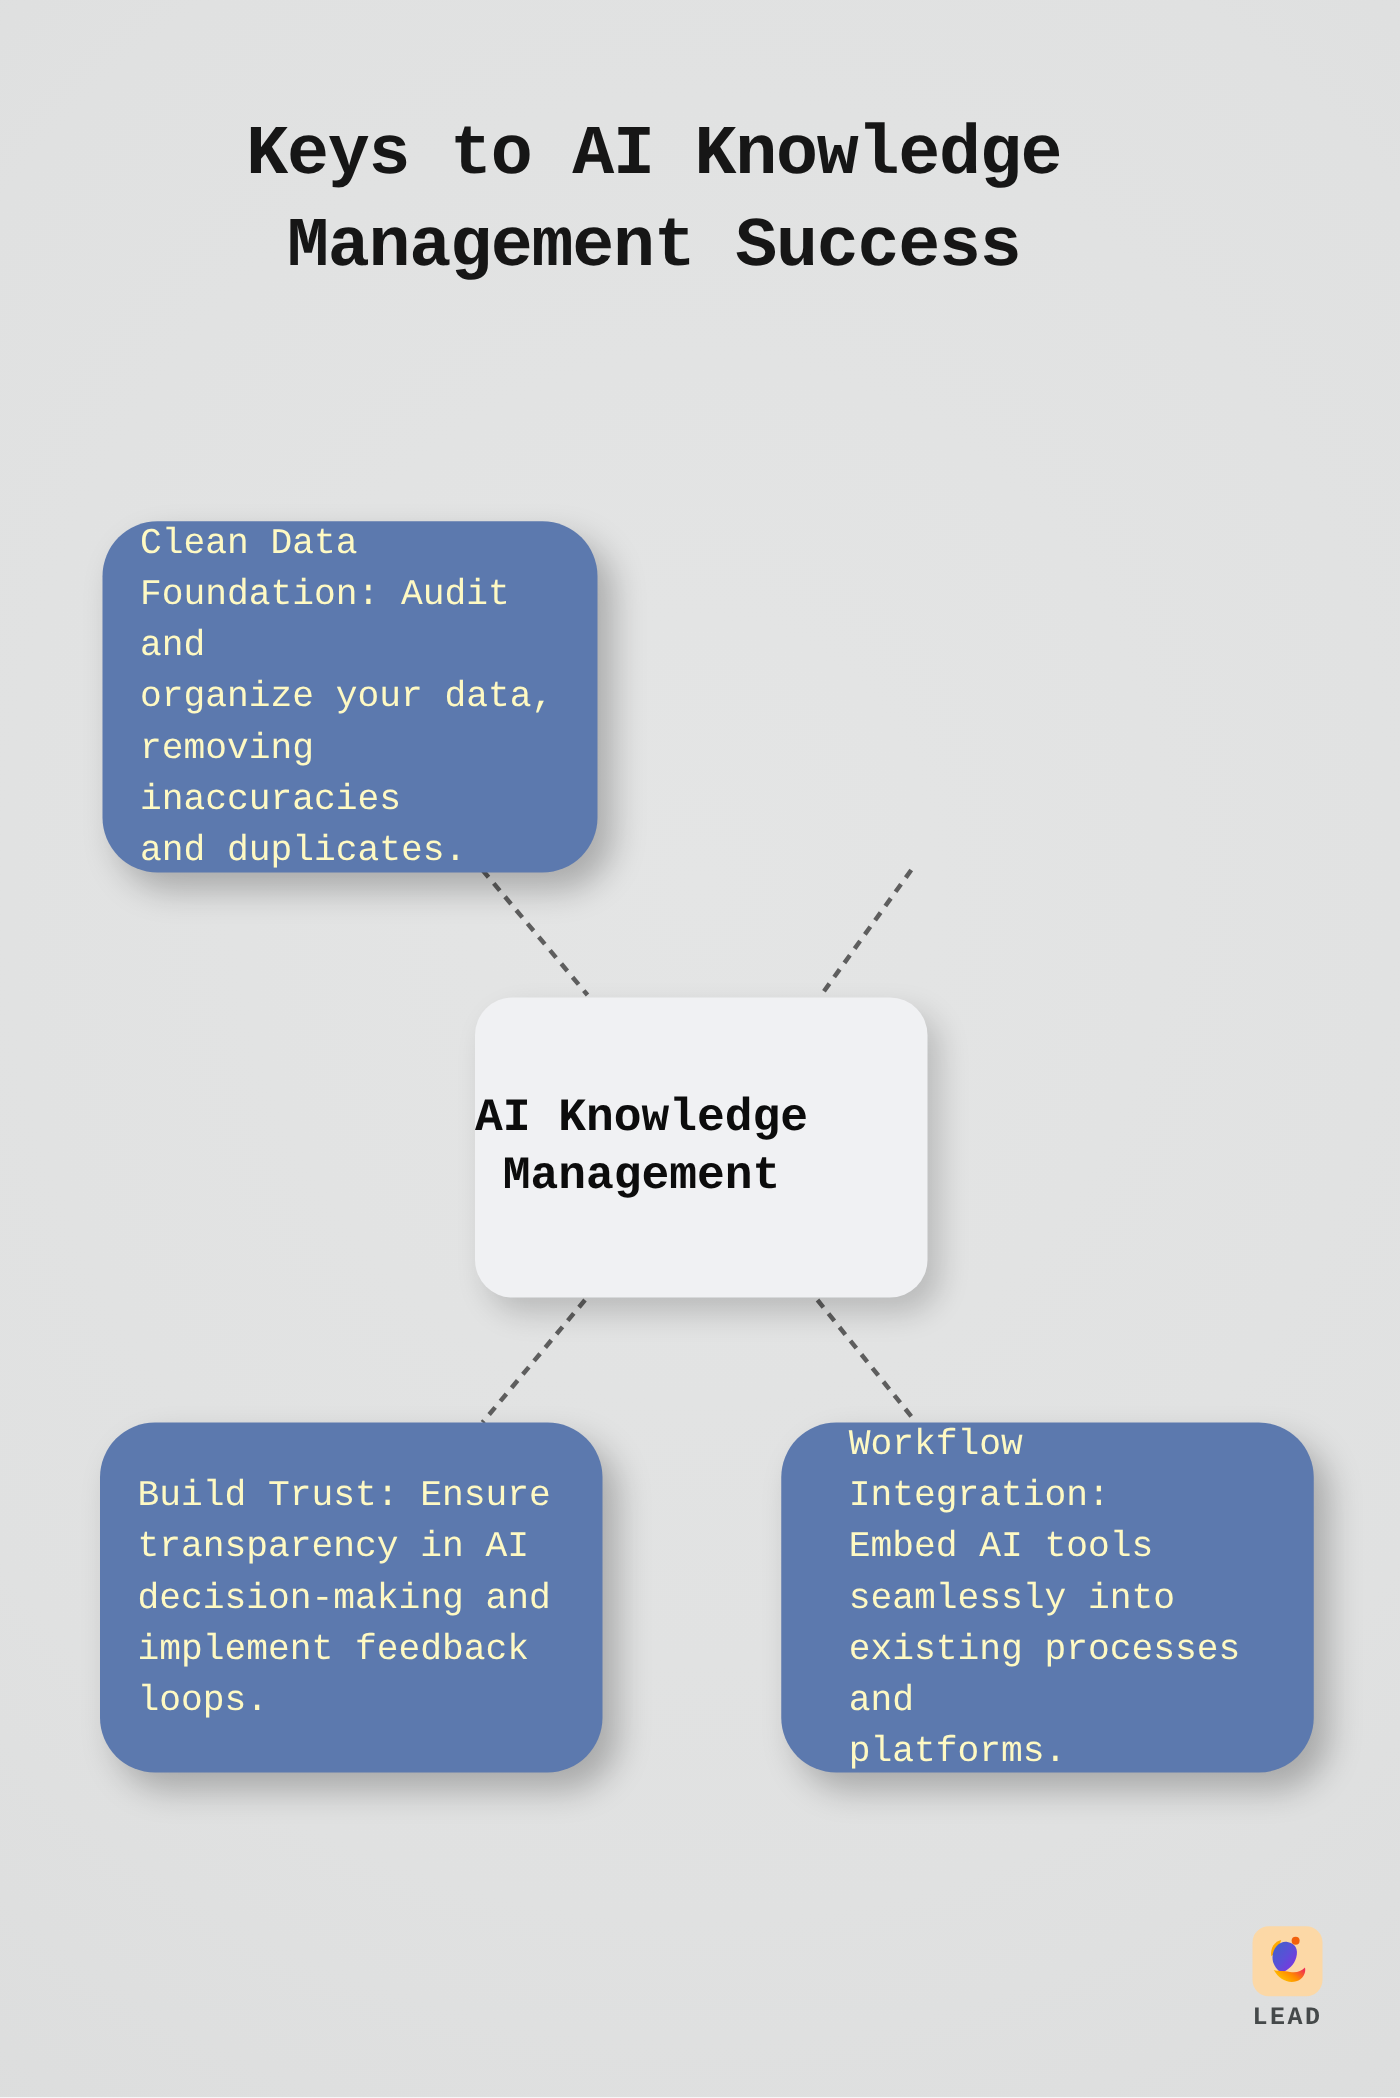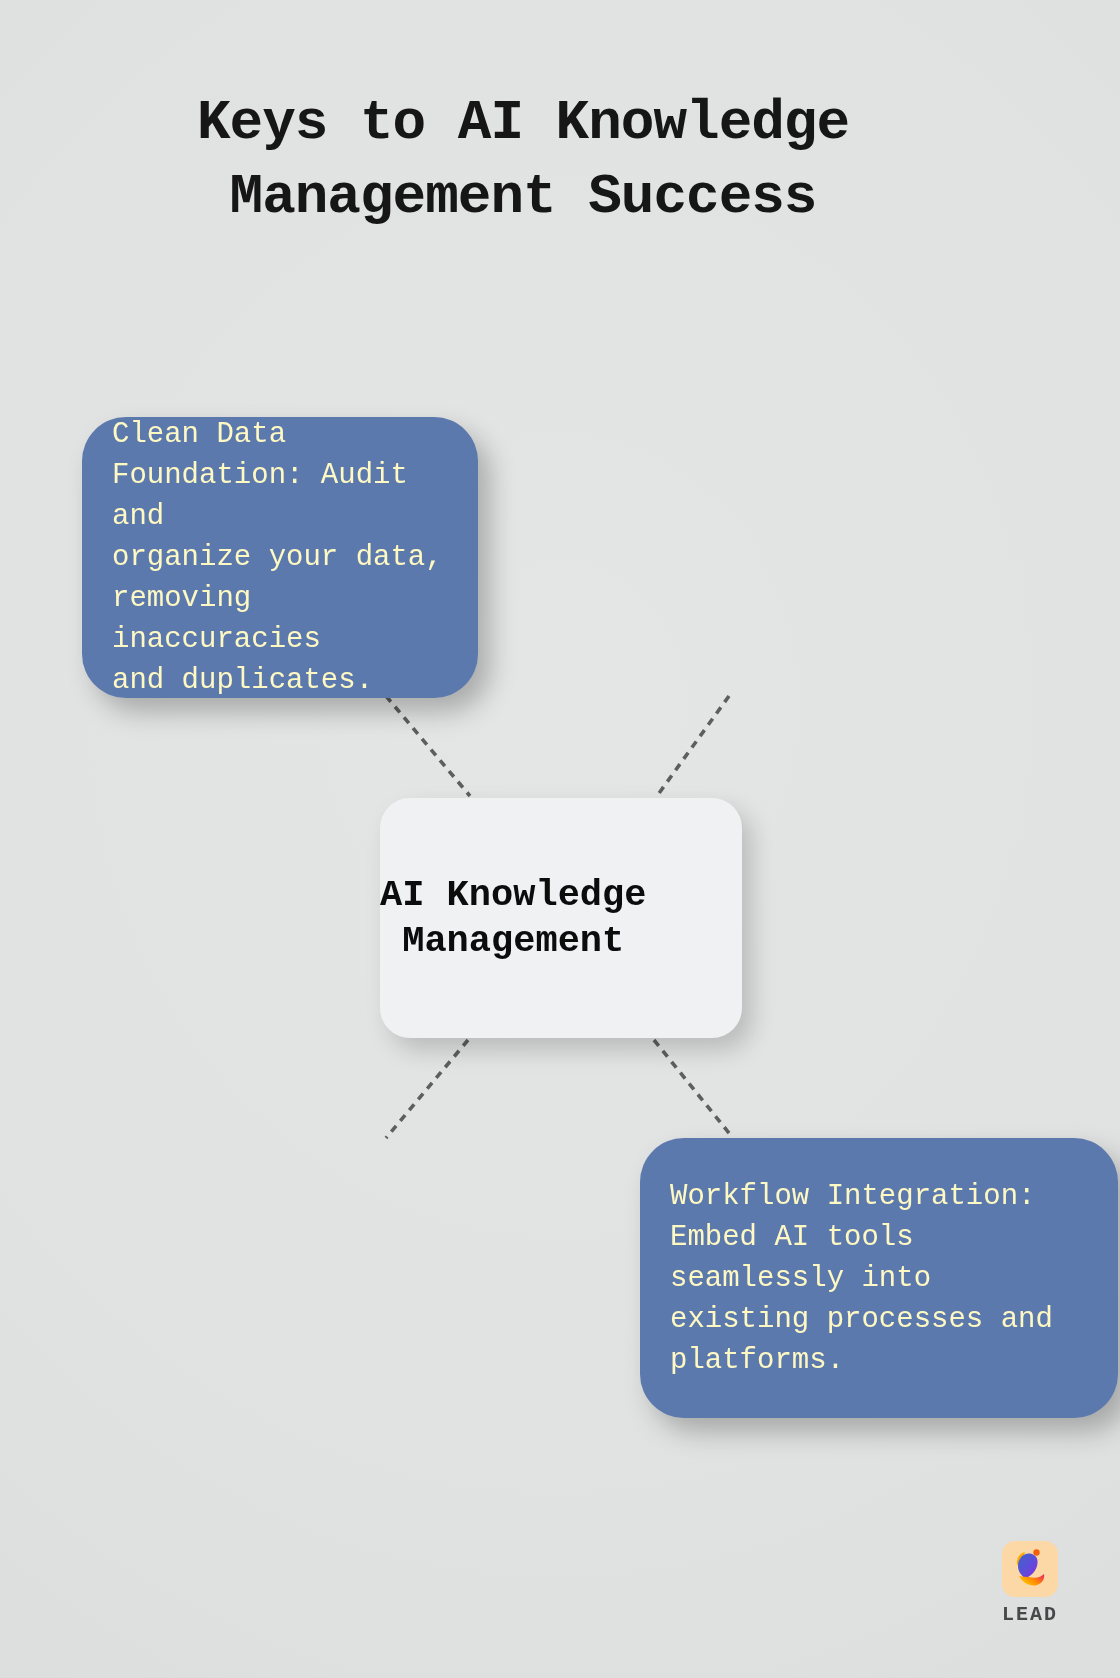--- a/index.html
+++ b/index.html
@@ -16,21 +16,21 @@
   .connectors { position:absolute; left:0; top:0; }
   .card {
     position:absolute; display:flex; align-items:center;
     background:#5c79ae; border-radius:44px; color:#fef9c3;
     box-shadow:12px 14px 26px rgba(0,0,0,0.25);
   }
   .card p { margin:0; padding:0 30px; font-size:29px; line-height:41px; white-space:pre-line; }
   .card-tl { left:82px;  top:417px;  width:396px; height:281px; }
   .card-tr { left:640px; top:420px;  width:400px; height:278px; }
   .card-bl { left:80px;  top:1138px; width:402px; height:280px; }
-  .card-br { left:640px; top:1138px; width:478px; height:280px; }
+  .card-br { left:625px; top:1138px; width:402px; height:280px;padding-left:24px; }
   .center-node {
     position:absolute; left:380px; top:798px; width:362px; height:240px;
     background:#f0f1f3; border-radius:30px;
     display:flex; align-items:center; justify-content:flex-start;
     box-shadow:10px 12px 24px rgba(0,0,0,0.18);
   }
   .center-node .label {
     text-align:center; font-weight:700; font-size:37px; line-height:46px;
     color:#0c0c0c; white-space:pre-line;
   }
@@ -61,20 +61,27 @@
 
   <div class="card card-tl">
     <p>Clean Data
 Foundation: Audit and
 organize your data,
 removing inaccuracies
 and duplicates.</p>
   </div>
 
 
+  <div class="card card-bl">
+    <p>Build Trust: Ensure
+transparency in AI
+decision-making and
+implement feedback
+loops.</p>
+  </div>
 
   <div class="card card-br">
     <p>Workflow Integration:
 Embed AI tools
 seamlessly into
 existing processes and
 platforms.</p>
   </div>
 
   <div class="center-node">

